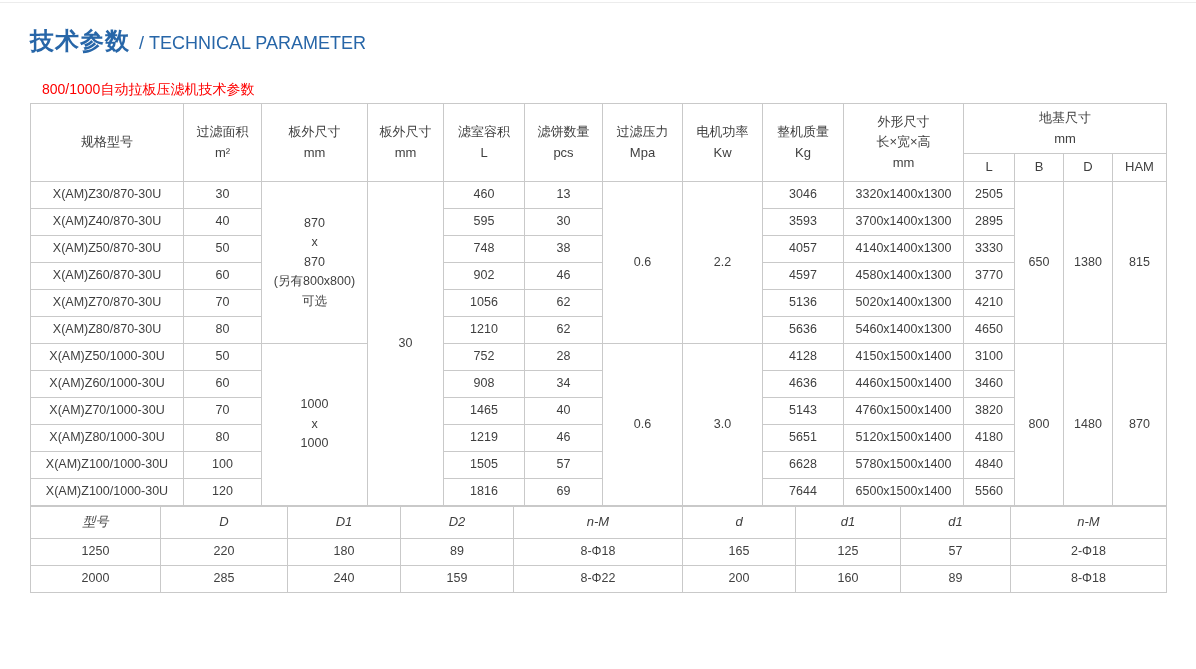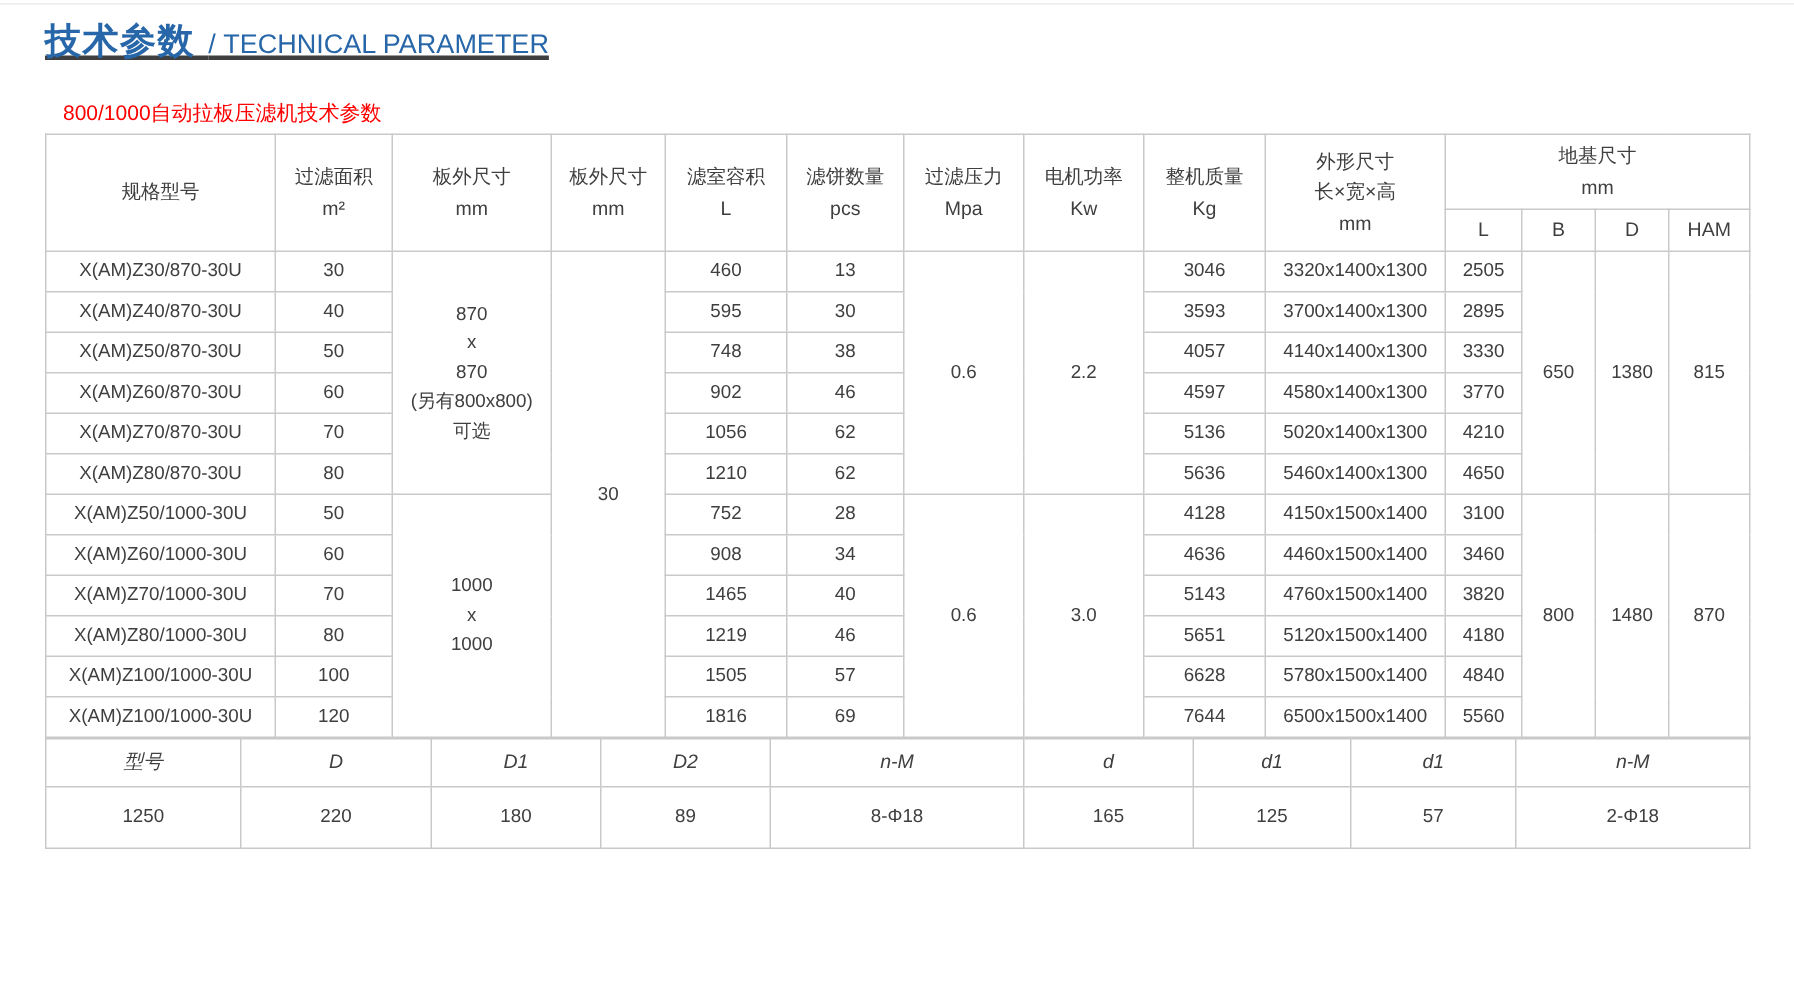--- a/index.html
+++ b/index.html
@@ -16,24 +16,23 @@
     overflow: hidden;
   }
   .top-rule {
     position: absolute;
     top: 2px; left: 0;
     width: 100%; height: 1px;
     background: #ececec;
   }
   .content { padding: 0 30px; }
   .page-title {
-    margin: 0; padding-top: 11px;
+    margin: 0; padding-top: 25px;
     line-height: 27px;
     white-space: nowrap;
-    text-decoration: underline;
   }
   .title-zh {
     font-size: 24px;
     font-weight: bold;
     color: #2766a8;
     letter-spacing: 1px;
   }
   .title-en {
     font-size: 18px;
     font-weight: normal;
@@ -61,21 +60,21 @@
     line-height: 1.55;
     padding: 0 2px;
     white-space: pre-line;
     overflow: hidden;
   }
   th { font-size: 13px; }
   .spec-table thead tr.h-top th { height: 50px; }
   .spec-table thead tr.h-sub th { height: 28px; }
   .spec-table tbody td { height: 27px; }
   .flange-table thead th { height: 32px; font-style: italic; }
-  .flange-table tbody td { height: 41px; }
+  .flange-table tbody td { height: 27px; }
 </style>
 </head>
 <body>
 
 <div class="page">
   <div class="top-rule"></div>
   <div class="content">
 
     <h1 class="page-title"><span class="title-zh">技术参数</span> <span class="title-en">/ TECHNICAL PARAMETER</span></h1>
 
@@ -292,17 +291,28 @@
           <td>1250</td>
           <td>220</td>
           <td>180</td>
           <td>89</td>
           <td>8-Φ18</td>
           <td>165</td>
           <td>125</td>
           <td>57</td>
           <td>2-Φ18</td>
         </tr>
+        <tr>
+          <td>2000</td>
+          <td>285</td>
+          <td>240</td>
+          <td>159</td>
+          <td>8-Φ22</td>
+          <td>200</td>
+          <td>160</td>
+          <td>89</td>
+          <td>8-Φ18</td>
+        </tr>
       </tbody>
     </table>
 
   </div>
 </div>
 
 </body></html>

